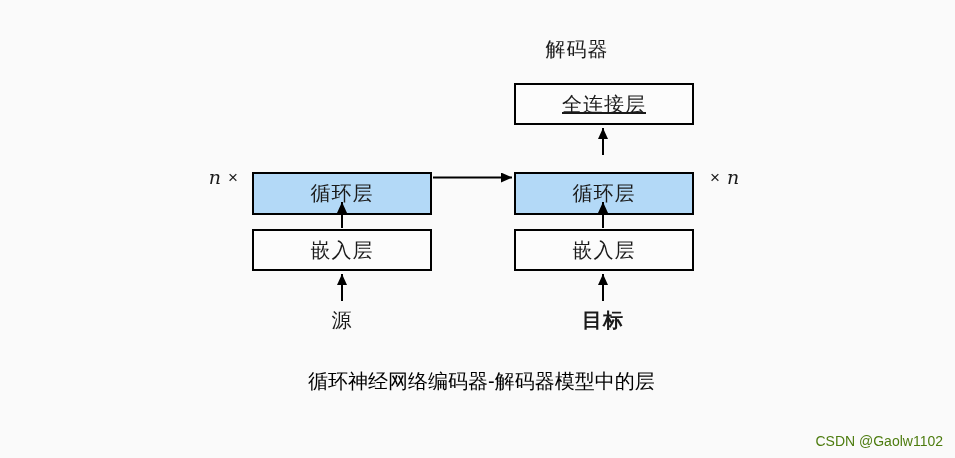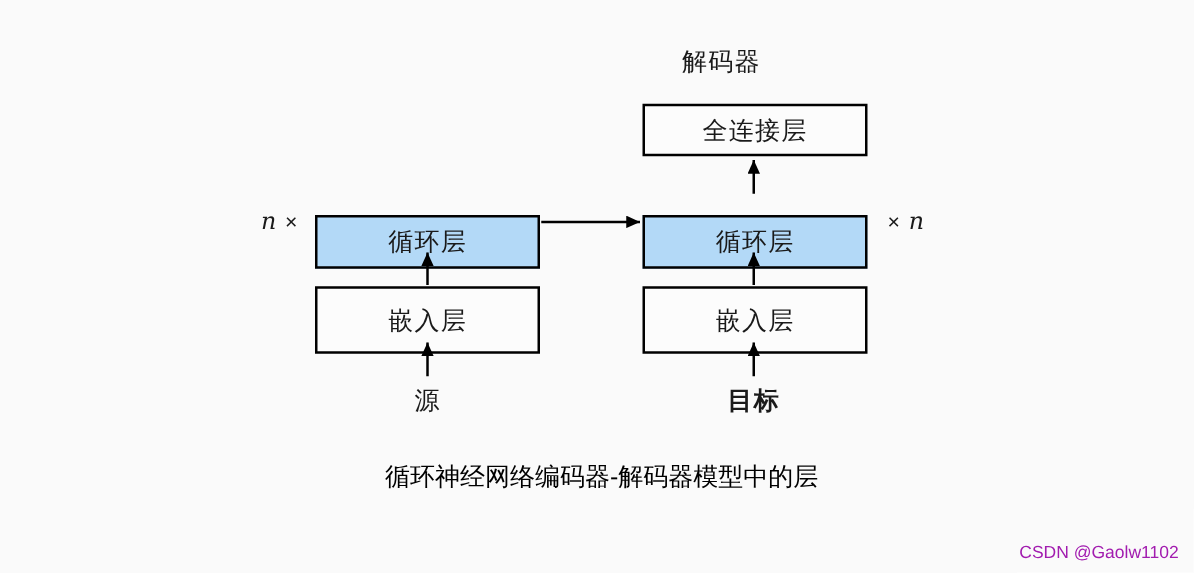--- a/index.html
+++ b/index.html
@@ -34,21 +34,21 @@
     align-items: center;
     justify-content: center;
     font-size: 20px;
     letter-spacing: 1px;
     background: #fcfcfc;
   }
   .col-left  { left: 252px; width: 180px; }
   .col-right { left: 514px; width: 180px; }
   .row-dense { top: 83px;  height: 42px; }
   .row-rec   { top: 172px; height: 43px; }
-  .row-emb   { top: 229px; height: 54px; }
+  .row-emb   { top: 229px; height: 42px; }
 
   .mult {
     position: absolute;
     top: 164px;
     height: 27px;
     line-height: 27px;
     font-size: 17px;
     display: inline-flex;
     gap: 7px;
     align-items: center;
@@ -78,37 +78,37 @@
     top: 368px;
     font-size: 20px;
     white-space: nowrap;
     color: #000000;
   }
   .watermark {
     position: absolute;
     right: 12px;
     bottom: 9px;
     font-size: 14px;
-    color: #a21caf;
+    color: #4d7c0f;
   }
   .arrows {
     position: absolute;
     left: 0;
     top: 0;
     pointer-events: none;
   }
 </style>
 </head>
 <body>
 
 <div class="canvas" style="background-color: rgb(250, 250, 250);">
 
   <div class="title dec">解码器</div>
 
-  <div class="box col-right row-dense" style="background-color: rgb(252, 252, 252);">
+  <div class="box col-right row-dense" style="background-color: rgb(252, 252, 252); text-decoration: underline;">
     <span>全连接层</span>
   </div>
 
   <div class="box col-left row-rec" style="background-color: rgb(179, 217, 247);">
     <span>循环层</span>
   </div>
   <div class="box col-right row-rec" style="background-color: rgb(179, 217, 247);">
     <span>循环层</span>
   </div>
 

